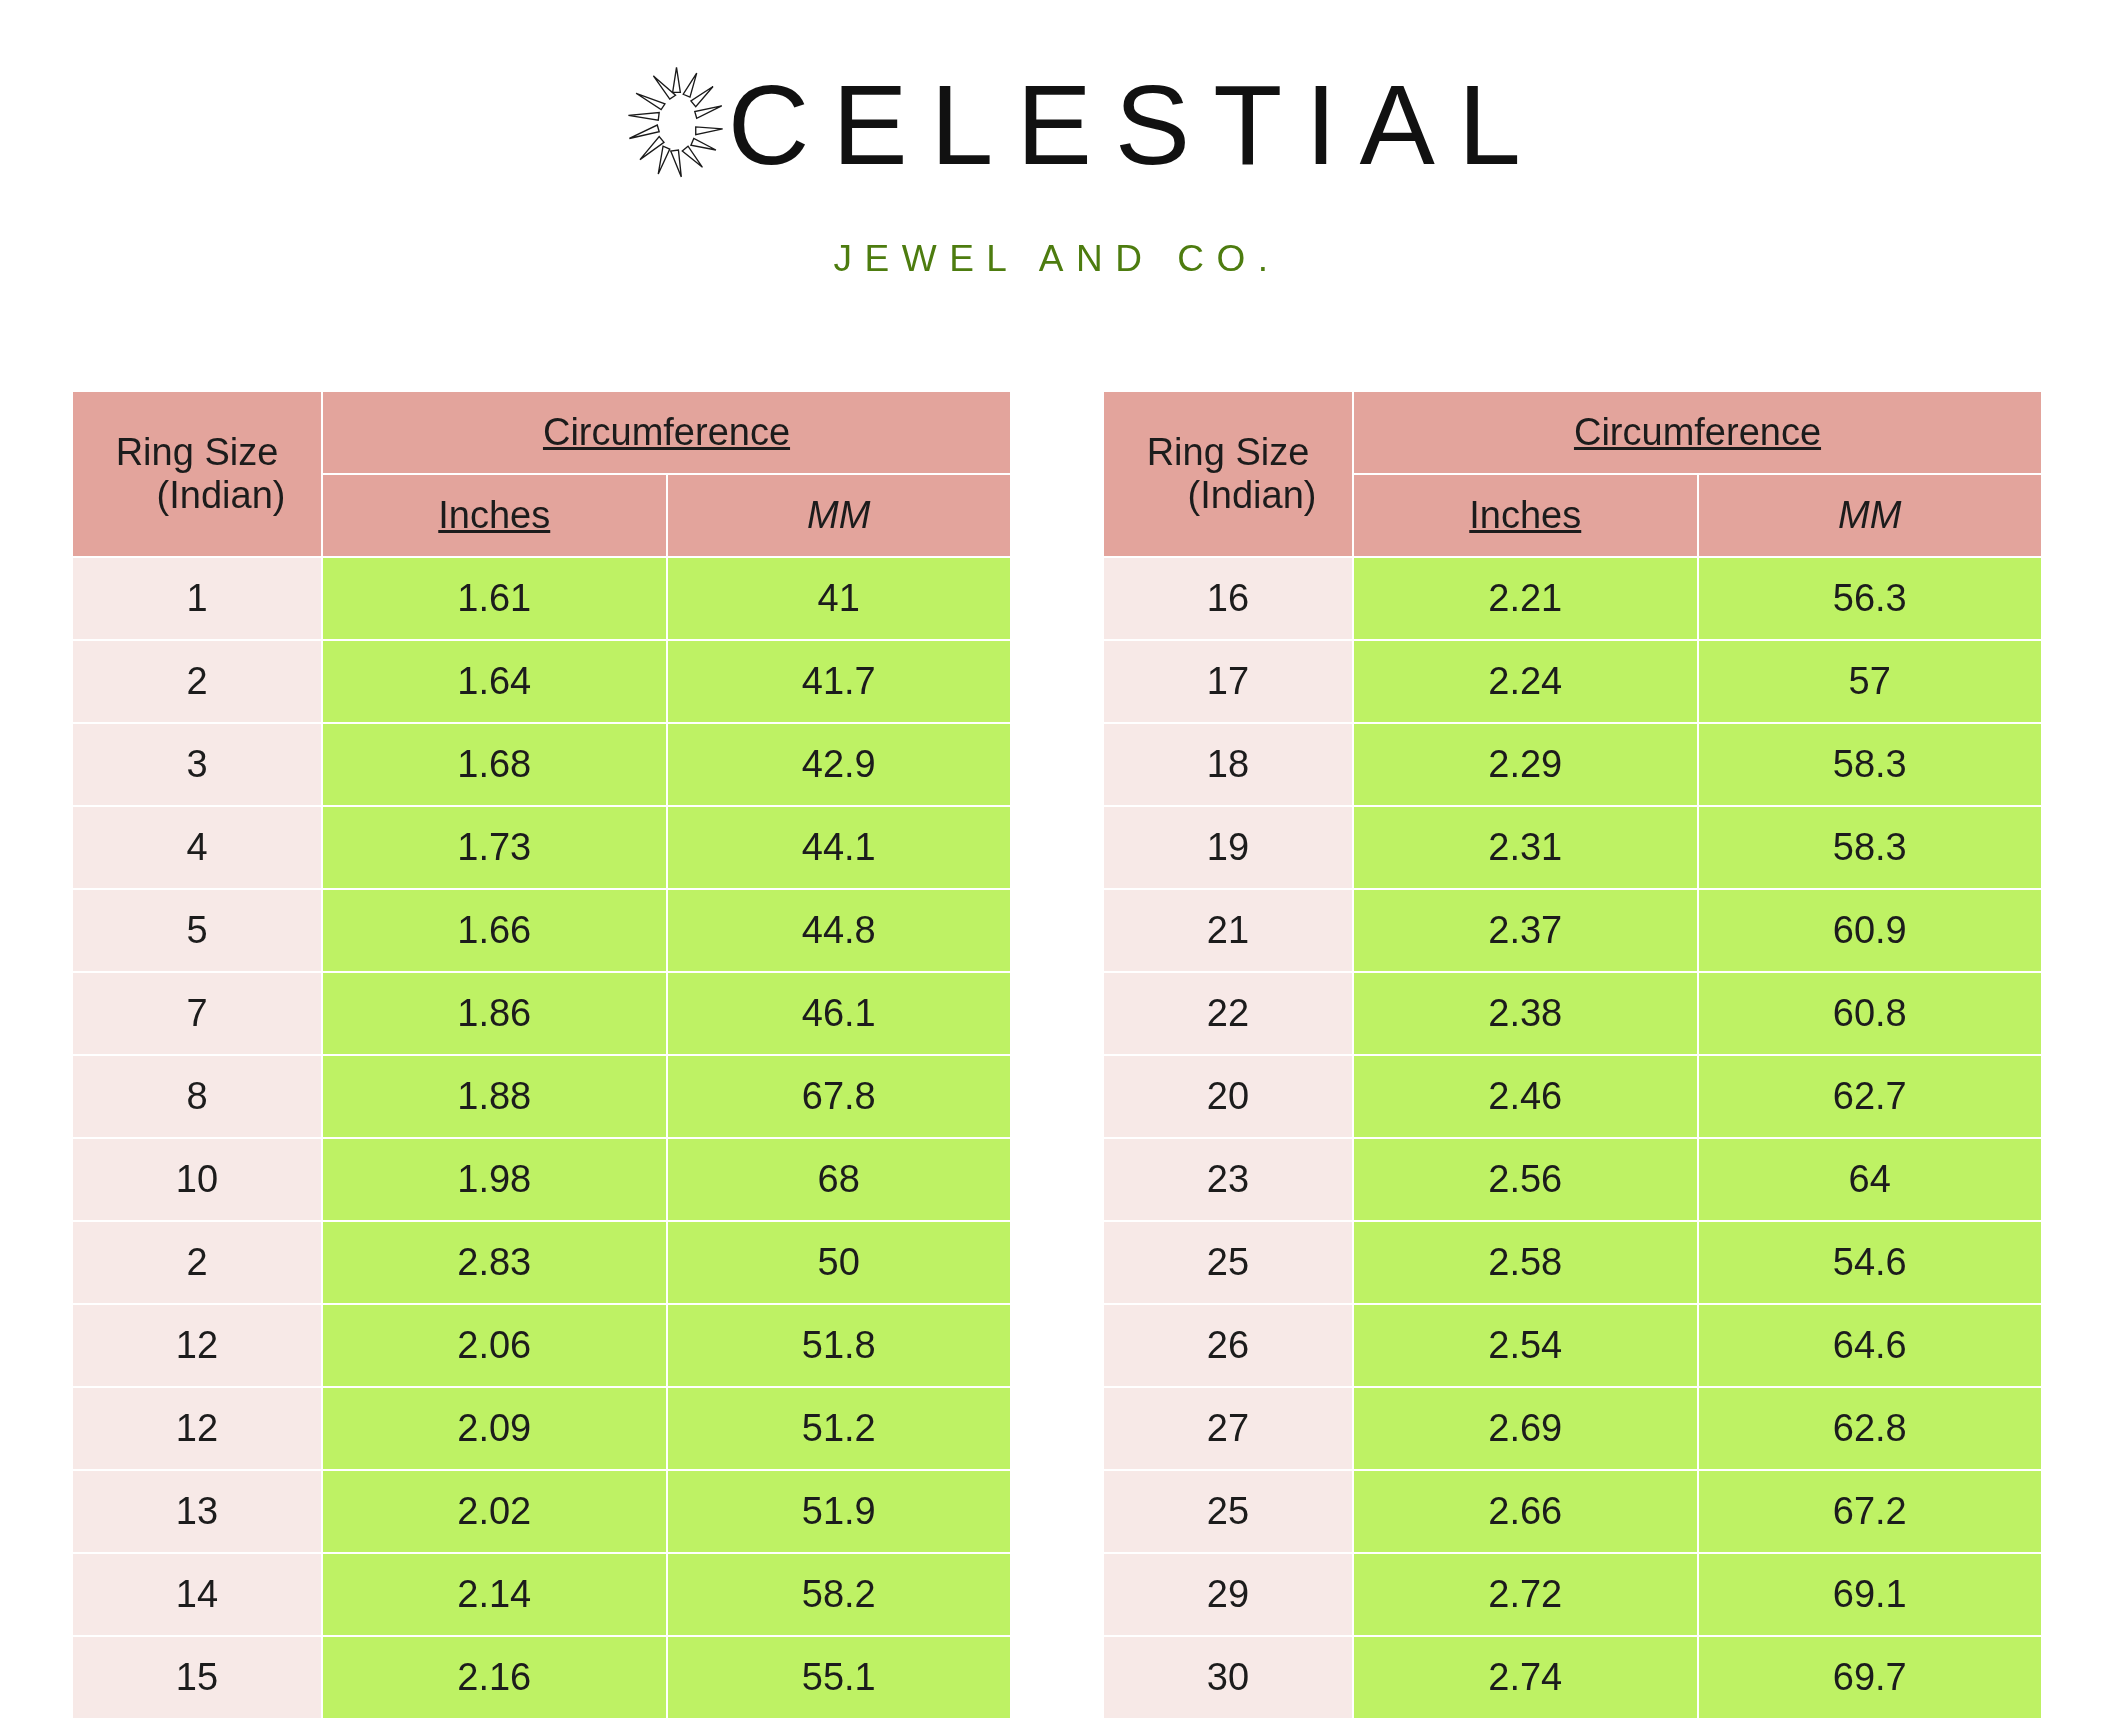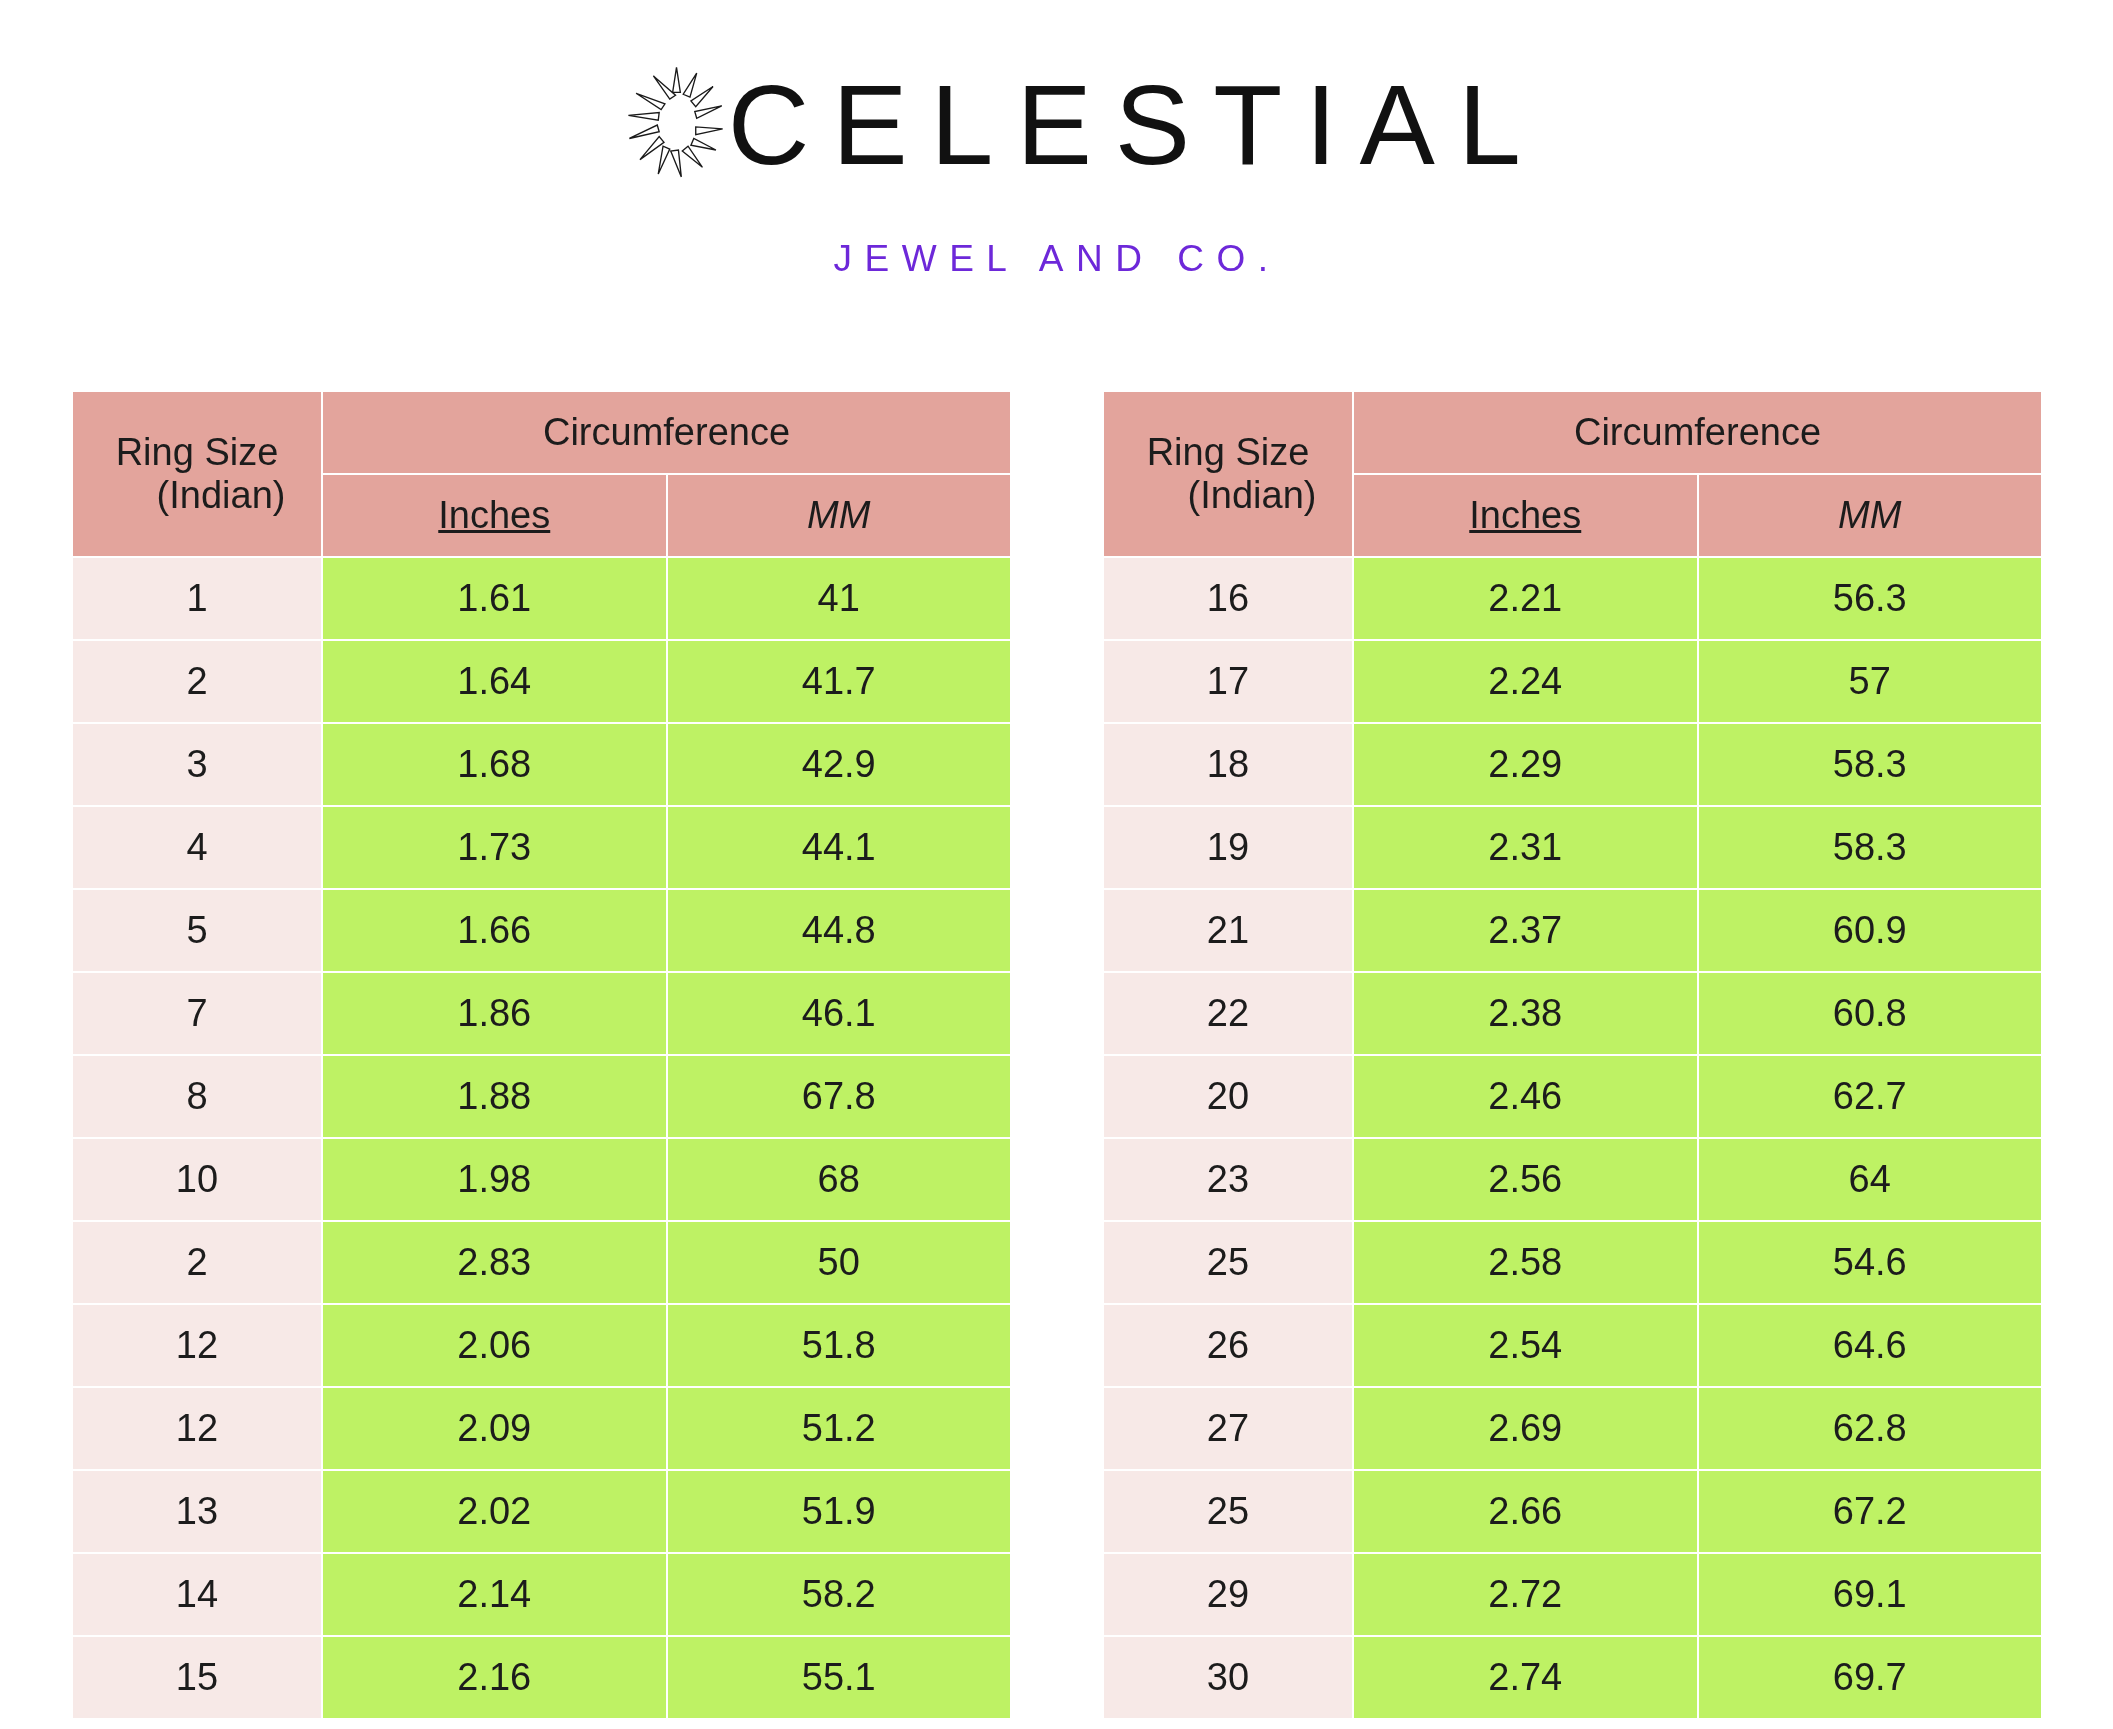--- a/index.html
+++ b/index.html
@@ -49,21 +49,21 @@
     letter-spacing: 23px;
     font-weight: 400;
     color: #111111;
     line-height: 1;
     padding-left: 5.8px;
   }
   .brand-sub {
     margin-top: 33px;
     font-size: 37px;
     letter-spacing: 12.5px;
-    color: #6d28d9;
+    color: #4d7c0f;
     font-weight: 400;
   }
 
   
   .tables {
     position: absolute;
     top: 390px;
     left: 0;
     width: 2114px;
     display: flex;
@@ -94,20 +94,21 @@
   }
   .hdr-ringsize {
     width: 248px;
     line-height: 1.12;
     padding: 3.8px 0;
   }
   .hdr-ringsize .l1 { display: block; }
   .hdr-ringsize .l2 { display: block; margin-left: 48px; }
   .hdr-circ {
     height: 83px;
+    text-decoration: underline;
   }
   .hdr-sub {
     height: 81px;
   }
   td.cell {
     background: #f7e9e7;
   }
   td.cell-alt {
     background: #bef264;
   }

